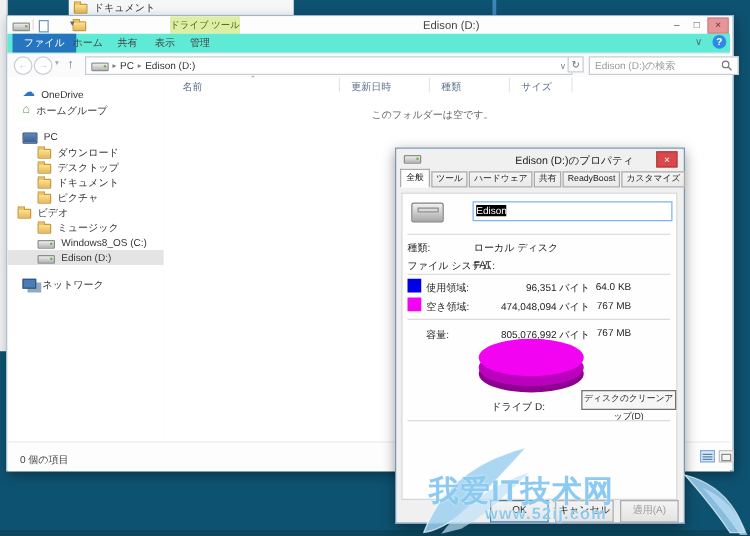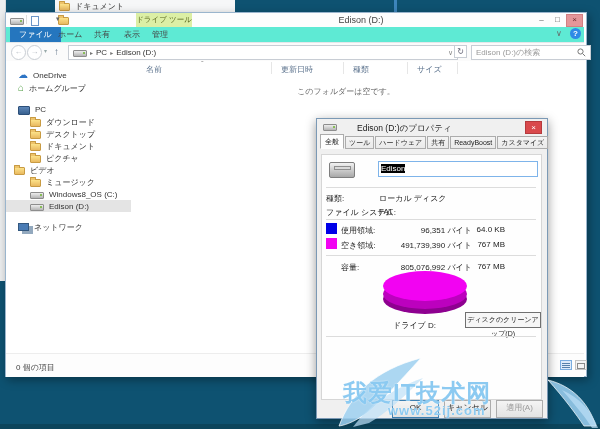--- a/index.html
+++ b/index.html
@@ -188,21 +188,21 @@
       <span class="abs" style="left:569px;top:6px;width:12px;height:10px;background:#F4F4F4;border:1px solid #C4C4C4;box-sizing:border-box">
         <span style="display:block;width:6px;height:4px;margin:2px auto;border:1px solid #8A8A8A"></span>
       </span>
     </div>
   </div>
 
   <div id="dialog" class="abs">
 
     <div class="abs" style="left:0;top:0;width:228px;height:17px">
       <span class="abs ic ic-drive" style="left:6px;top:5px"></span>
-      <span class="abs" style="left:40px;top:4px;width:150px;text-align:left;color:#1A1A1A;font-size:8.5px">Edison (D:)のプロパティ</span>
+      <span class="abs" style="left:40px;top:4px;width:150px;text-align:right;color:#1A1A1A;font-size:8.5px">Edison (D:)のプロパティ</span>
       <span class="abs" style="left:208px;top:2px;width:17px;height:13px;background:#D9494C;color:#fff;text-align:center;line-height:12px;border:1px solid #B53A3D;box-sizing:border-box">×</span>
     </div>
 
     <div class="abs" style="left:3px;top:19px;width:224px;height:17px;white-space:nowrap">
       <span class="dtab dtab-active">全般</span><span class="dtab">ツール</span><span class="dtab">ハードウェア</span><span class="dtab">共有</span><span class="dtab">ReadyBoost</span><span class="dtab">カスタマイズ</span>
     </div>
 
     <div class="abs" style="left:4px;top:35px;width:221px;height:246px;background:#FEFEFE;border:1px solid #D6D6D6;box-sizing:border-box">
 
       <span class="abs" style="left:7px;top:7px;width:24px;height:14px;background:linear-gradient(#F2F2F2,#A8A8A8);border:1px solid #7E7E7E;border-radius:2px">
@@ -222,21 +222,21 @@
 
       <span class="dlg-hr" style="top:64px"></span>
 
       <span class="abs" style="left:4px;top:68px;width:11px;height:11px;background:#0000E8"></span>
       <span class="abs fldlbl" style="left:19px;top:70px">使用領域:</span>
       <span class="numcol" style="right:69px;top:70px;width:90px">96,351 バイト</span>
       <span class="numcol" style="right:36px;top:70px;width:30px">64.0 KB</span>
 
       <span class="abs" style="left:4px;top:83px;width:11px;height:11px;background:#F203F2"></span>
       <span class="abs fldlbl" style="left:19px;top:85px">空き領域:</span>
-      <span class="numcol" style="right:69px;top:85px;width:90px">491,739,390 バイト</span>
+      <span class="numcol" style="right:69px;top:85px;width:90px">474,048,094 バイト</span>
       <span class="numcol" style="right:36px;top:85px;width:30px">767 MB</span>
 
       <span class="dlg-hr" style="top:100px"></span>
 
       <span class="abs fldlbl" style="left:19px;top:107px">容量:</span>
       <span class="numcol" style="right:69px;top:107px;width:90px">805,076,992 バイト</span>
       <span class="numcol" style="right:36px;top:107px;width:30px">767 MB</span>
 
       <svg class="abs" style="left:57px;top:113px" width="92" height="48">
         <ellipse cx="46" cy="31" rx="42" ry="15" fill="#8E0190"></ellipse>

